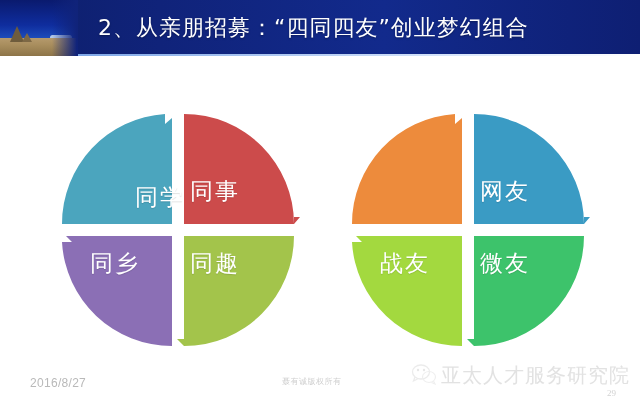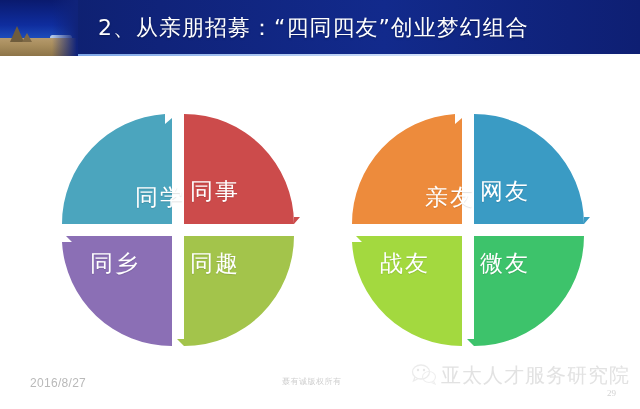--- a/index.html
+++ b/index.html
@@ -257,21 +257,20 @@
         <path d="M110 0 L4 0 L10 6 L0 6 A110 110 0 0 0 110 110 Z" fill="#A3D93F"></path>
       </svg>
     </div>
 
     <div class="quad q-br">
       <svg width="110" height="110" viewBox="0 0 110 110">
         <path d="M0 0 L110 0 A110 110 0 0 1 0 110 L0 103 L-7 103 L0 110 Z" fill="#3DC36B"></path>
       </svg>
     </div>
 
-    <div class="quad-label lbl-tl">亲友</div>
     <div class="quad-label lbl-tr">网友</div>
     <div class="quad-label lbl-bl">战友</div>
     <div class="quad-label lbl-br">微友</div>
   </div>
 
 </div>
 
 <div id="footer">
   <div id="footer-date">2016/8/27</div>
   <div id="footer-copyright">聂有诚版权所有</div>

